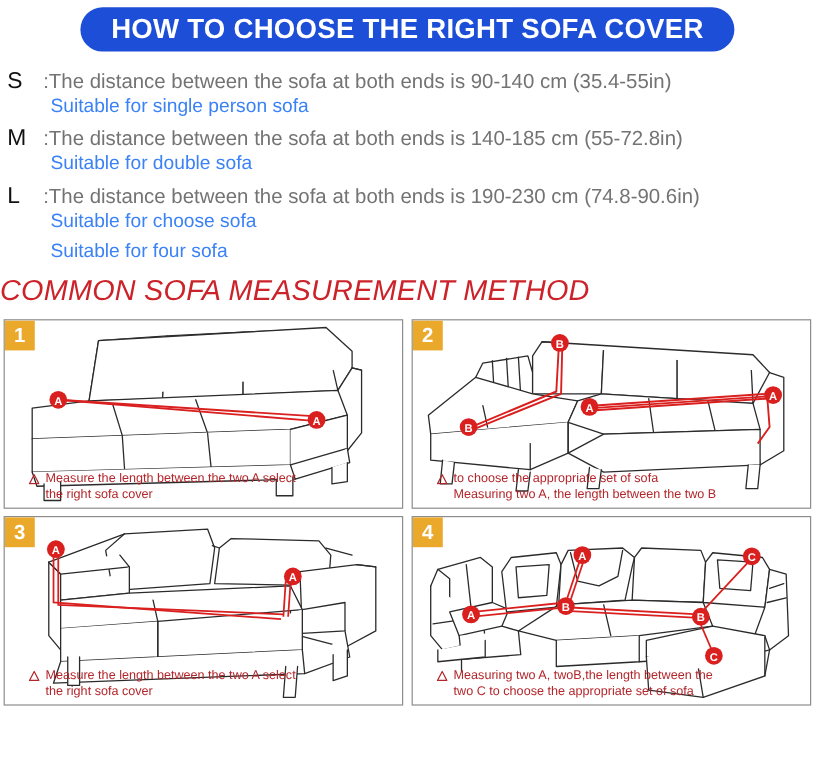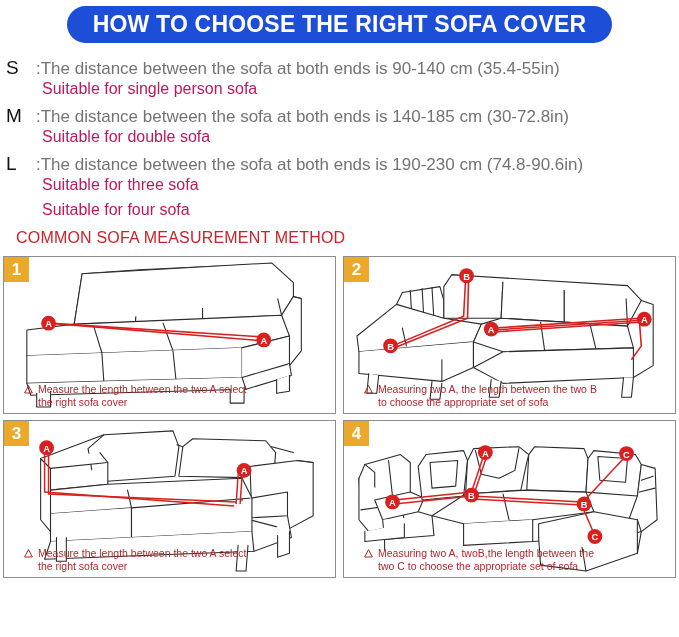--- a/index.html
+++ b/index.html
@@ -53,33 +53,34 @@
     flex: 0 0 30px;
     font-size: 19px;
     color: #111111;
     font-weight: normal;
   }
   .size-desc {
     font-size: 17px;
     color: #737373;
   }
   .size-sub {
-    color: #be185d;
+    color: #3b82f6;
     font-size: 16px;
     margin-left: 36px;
     margin-top: 1px;
   }
 
   
   .section-heading {
     color: #CC2229;
-    font-size: 16px;
+    font-size: 24px;
     font-weight: normal;
     letter-spacing: 0.2px;
-    margin: 10px 0 9px 16px;
+    margin: 10px 0 9px 0;
+    font-style: italic;
   }
 
   
   .panels {
     display: grid;
     grid-template-columns: 333px 333px;
     grid-template-rows: 158px 158px;
     gap: 6px 7px;
     padding: 0 3px;
   }
@@ -143,31 +144,31 @@
     <div class="size-main">
       <span class="size-code">S</span>
       <span class="size-desc">:The distance between the sofa at both ends is 90-140 cm (35.4-55in)</span>
     </div>
     <div class="size-sub">Suitable for single person sofa</div>
   </div>
 
   <div class="size-row">
     <div class="size-main">
       <span class="size-code">M</span>
-      <span class="size-desc">:The distance between the sofa at both ends is 140-185 cm (30-72.8in)</span>
+      <span class="size-desc">:The distance between the sofa at both ends is 140-185 cm (55-72.8in)</span>
     </div>
     <div class="size-sub">Suitable for double sofa</div>
   </div>
 
   <div class="size-row">
     <div class="size-main">
       <span class="size-code">L</span>
       <span class="size-desc">:The distance between the sofa at both ends is 190-230 cm (74.8-90.6in)</span>
     </div>
-    <div class="size-sub">Suitable for three sofa</div>
+    <div class="size-sub">Suitable for choose sofa</div>
   </div>
 
   <div class="size-row">
     <div class="size-sub">Suitable for four sofa</div>
   </div>
 
 </div>
 
 <div class="section-heading">COMMON SOFA MEASUREMENT METHOD</div>
 
@@ -292,22 +293,22 @@
       <g>
         <circle cx="303" cy="63" r="7.5" fill="#D9201F"></circle>
         <text x="303" y="67" font-family="Liberation Sans, sans-serif" font-size="9.5" font-weight="bold" fill="#ffffff" text-anchor="middle">A</text>
       </g>
     </svg>
     <div class="panel-caption">
       <svg class="caption-tri" width="9" height="9" viewBox="0 0 9 9">
         <path d="M4.5,0.6 L8.4,8 L0.6,8 Z" fill="none" stroke="#B3262B" stroke-width="1"></path>
       </svg>
       <div class="caption-lines">
+        <div>to choose the appropriate set of sofa</div>
         <div>Measuring two A, the length between the two B</div>
-        <div>to choose the appropriate set of sofa</div>
       </div>
     </div>
   </div>
 
   <div class="panel">
     <div class="panel-badge">3</div>
     <svg class="panel-art" viewBox="0 0 333 158">
       <g fill="#ffffff" stroke="#2b2b2b" stroke-width="1.1" stroke-linejoin="round" stroke-linecap="round">
 
         <path d="M84,28 L100,14 L170,10 L176,26 L172,56 L90,62 Z"></path>

